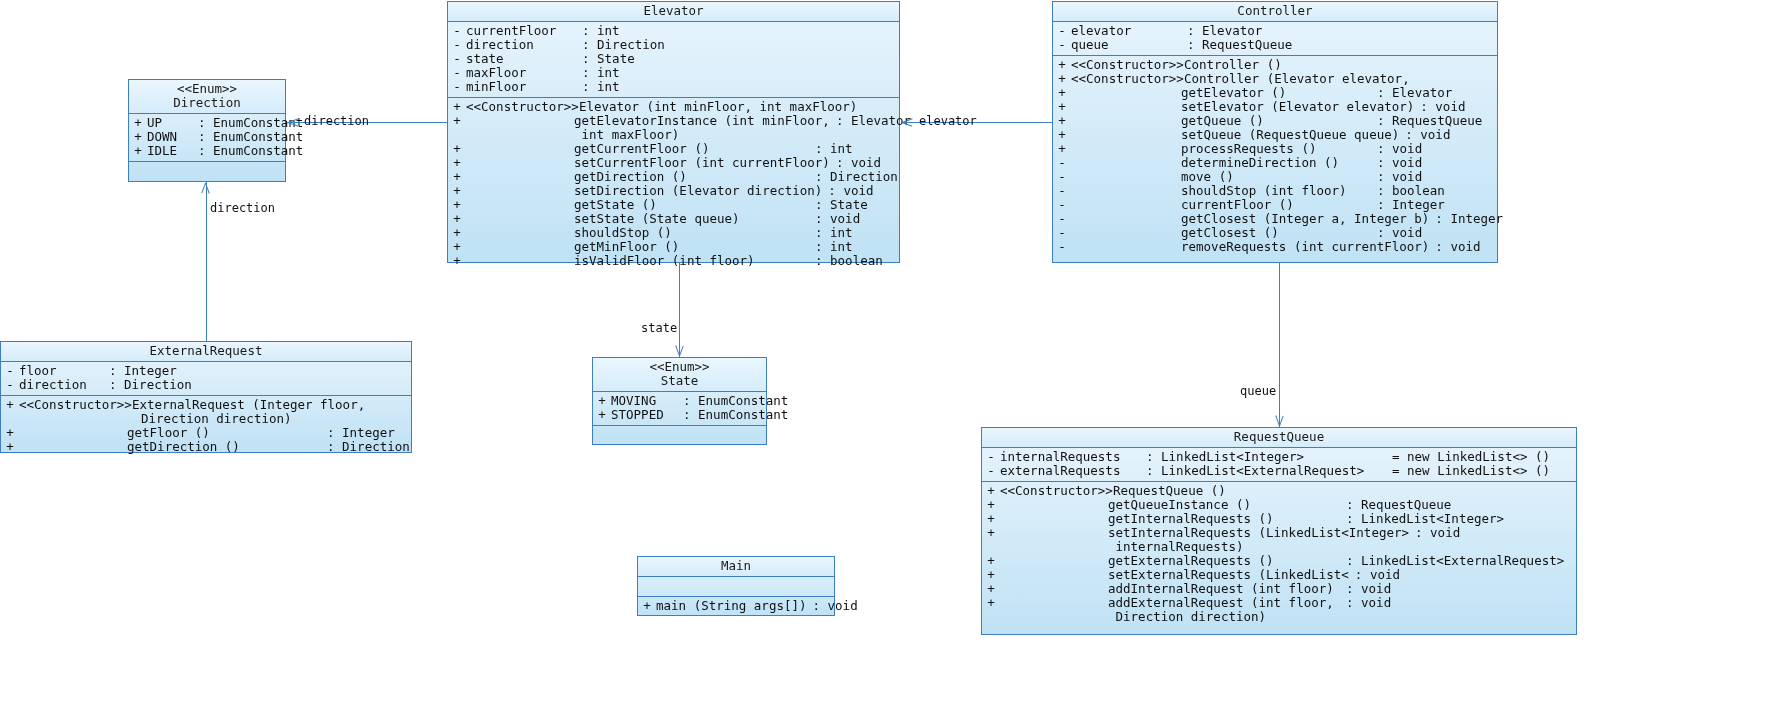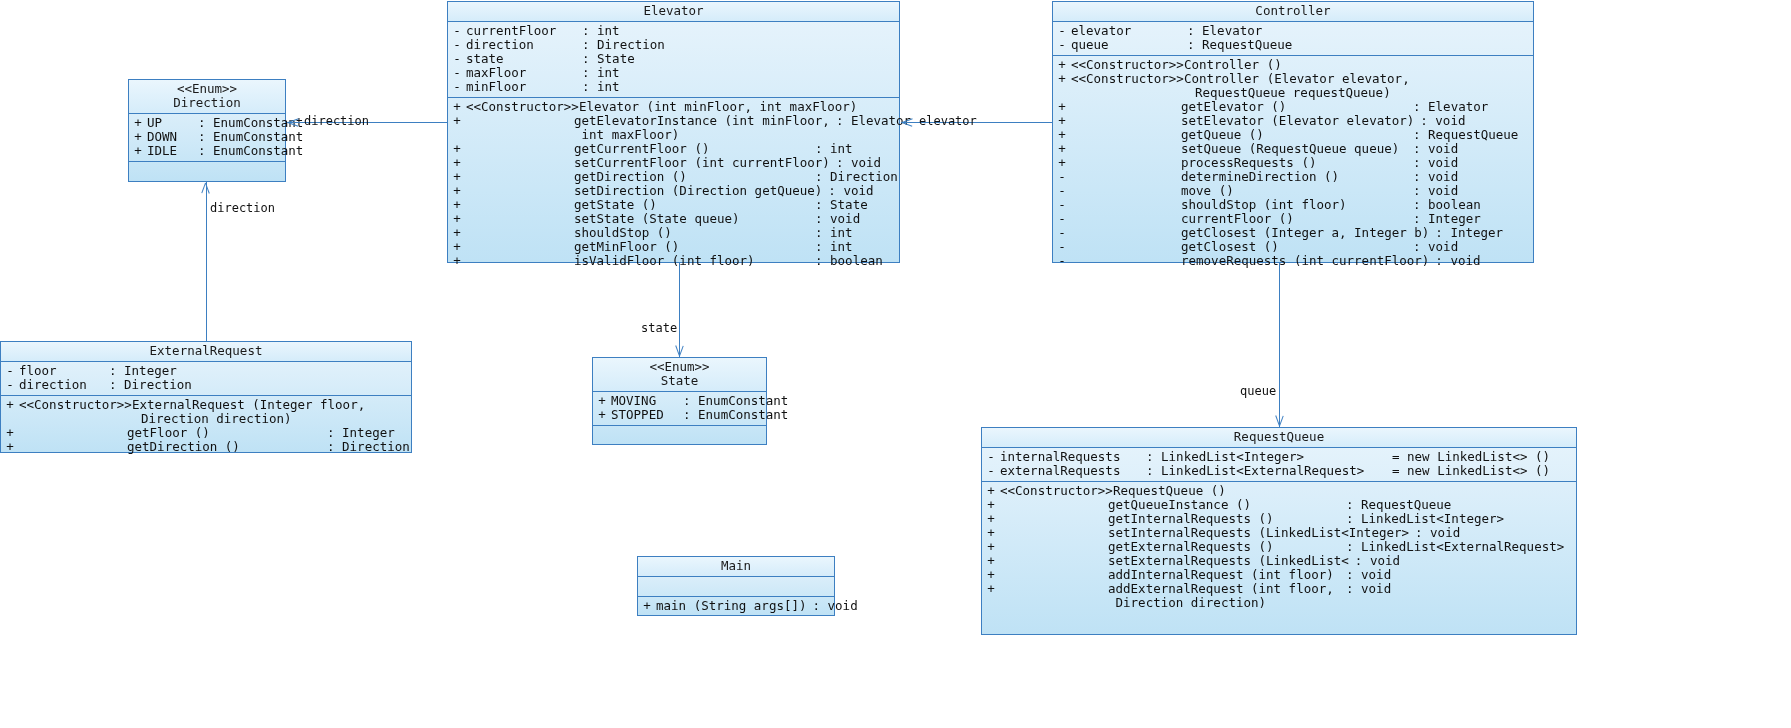--- a/index.html
+++ b/index.html
@@ -109,39 +109,38 @@
     <div class="row"><span class="vis">-</span><span class="nm" style="flex:0 0 110px">maxFloor</span><span class="ty">: int</span></div>
     <div class="row"><span class="vis">-</span><span class="nm" style="flex:0 0 110px">minFloor</span><span class="ty">: int</span></div>
   </div>
   <div class="uml-compartment">
     <div class="row"><span class="vis">+</span><span class="stereo" style="flex:0 0 108px">&lt;&lt;Constructor&gt;&gt;</span><span class="nm">Elevator (int minFloor, int maxFloor)</span><span class="ty" style="flex:0 0 84px"></span></div>
     <div class="row"><span class="vis">+</span><span class="stereo" style="flex:0 0 108px"></span><span class="nm">getElevatorInstance (int minFloor,</span><span class="ty" style="flex:0 0 84px">: Elevator</span></div>
     <div class="row"><span class="vis"></span><span class="stereo" style="flex:0 0 108px"></span><span class="nm"> int maxFloor)</span><span class="ty" style="flex:0 0 84px"></span></div>
     <div class="row"><span class="vis">+</span><span class="stereo" style="flex:0 0 108px"></span><span class="nm">getCurrentFloor ()</span><span class="ty" style="flex:0 0 84px">: int</span></div>
     <div class="row"><span class="vis">+</span><span class="stereo" style="flex:0 0 108px"></span><span class="nm">setCurrentFloor (int currentFloor)</span><span class="ty" style="flex:0 0 84px">: void</span></div>
     <div class="row"><span class="vis">+</span><span class="stereo" style="flex:0 0 108px"></span><span class="nm">getDirection ()</span><span class="ty" style="flex:0 0 84px">: Direction</span></div>
-    <div class="row"><span class="vis">+</span><span class="stereo" style="flex:0 0 108px"></span><span class="nm">setDirection (Direction getQueue)</span><span class="ty" style="flex:0 0 84px">: void</span></div>
+    <div class="row"><span class="vis">+</span><span class="stereo" style="flex:0 0 108px"></span><span class="nm">setDirection (Elevator direction)</span><span class="ty" style="flex:0 0 84px">: void</span></div>
     <div class="row"><span class="vis">+</span><span class="stereo" style="flex:0 0 108px"></span><span class="nm">getState ()</span><span class="ty" style="flex:0 0 84px">: State</span></div>
     <div class="row"><span class="vis">+</span><span class="stereo" style="flex:0 0 108px"></span><span class="nm">setState (State queue)</span><span class="ty" style="flex:0 0 84px">: void</span></div>
     <div class="row"><span class="vis">+</span><span class="stereo" style="flex:0 0 108px"></span><span class="nm">shouldStop ()</span><span class="ty" style="flex:0 0 84px">: int</span></div>
     <div class="row"><span class="vis">+</span><span class="stereo" style="flex:0 0 108px"></span><span class="nm">getMinFloor ()</span><span class="ty" style="flex:0 0 84px">: int</span></div>
     <div class="row"><span class="vis">+</span><span class="stereo" style="flex:0 0 108px"></span><span class="nm">isValidFloor (int floor)</span><span class="ty" style="flex:0 0 84px">: boolean</span></div>
   </div>
 </div>
 
-<div class="uml-box" style="left:1052px; top:1px; width:482px; height:262px;">
+<div class="uml-box" style="left:1052px; top:1px; width:446px; height:262px;">
   <div class="uml-title">Controller</div>
   <div class="uml-compartment">
     <div class="row"><span class="vis">-</span><span class="nm" style="flex:0 0 110px">elevator</span><span class="ty">: Elevator</span></div>
     <div class="row"><span class="vis">-</span><span class="nm" style="flex:0 0 110px">queue</span><span class="ty">: RequestQueue</span></div>
   </div>
   <div class="uml-compartment">
     <div class="row"><span class="vis">+</span><span class="stereo" style="flex:0 0 110px">&lt;&lt;Constructor&gt;&gt;</span><span class="nm">Controller ()</span><span class="ty" style="flex:0 0 120px"></span></div>
     <div class="row"><span class="vis">+</span><span class="stereo" style="flex:0 0 110px">&lt;&lt;Constructor&gt;&gt;</span><span class="nm">Controller (Elevator elevator,</span><span class="ty" style="flex:0 0 120px"></span></div>
-    <div class="row"><span class="vis"></span><span class="stereo" style="flex:0 0 110px"></span><span class="nm" style="padding-left:14px">RequestQueue requestQueue)</span><span class="ty" style="flex:0 0 120px"></span></div>
     <div class="row"><span class="vis">+</span><span class="stereo" style="flex:0 0 110px"></span><span class="nm">getElevator ()</span><span class="ty" style="flex:0 0 120px">: Elevator</span></div>
     <div class="row"><span class="vis">+</span><span class="stereo" style="flex:0 0 110px"></span><span class="nm">setElevator (Elevator elevator)</span><span class="ty" style="flex:0 0 120px">: void</span></div>
     <div class="row"><span class="vis">+</span><span class="stereo" style="flex:0 0 110px"></span><span class="nm">getQueue ()</span><span class="ty" style="flex:0 0 120px">: RequestQueue</span></div>
     <div class="row"><span class="vis">+</span><span class="stereo" style="flex:0 0 110px"></span><span class="nm">setQueue (RequestQueue queue)</span><span class="ty" style="flex:0 0 120px">: void</span></div>
     <div class="row"><span class="vis">+</span><span class="stereo" style="flex:0 0 110px"></span><span class="nm">processRequests ()</span><span class="ty" style="flex:0 0 120px">: void</span></div>
     <div class="row"><span class="vis">-</span><span class="stereo" style="flex:0 0 110px"></span><span class="nm">determineDirection ()</span><span class="ty" style="flex:0 0 120px">: void</span></div>
     <div class="row"><span class="vis">-</span><span class="stereo" style="flex:0 0 110px"></span><span class="nm">move ()</span><span class="ty" style="flex:0 0 120px">: void</span></div>
     <div class="row"><span class="vis">-</span><span class="stereo" style="flex:0 0 110px"></span><span class="nm">shouldStop (int floor)</span><span class="ty" style="flex:0 0 120px">: boolean</span></div>
     <div class="row"><span class="vis">-</span><span class="stereo" style="flex:0 0 110px"></span><span class="nm">currentFloor ()</span><span class="ty" style="flex:0 0 120px">: Integer</span></div>
     <div class="row"><span class="vis">-</span><span class="stereo" style="flex:0 0 110px"></span><span class="nm">getClosest (Integer a, Integer b)</span><span class="ty" style="flex:0 0 120px">: Integer</span></div>
@@ -187,20 +186,21 @@
   <div class="uml-title">RequestQueue</div>
   <div class="uml-compartment">
     <div class="row"><span class="vis">-</span><span class="nm" style="flex:0 0 140px">internalRequests</span><span class="ty" style="flex:0 0 240px">: LinkedList&lt;Integer&gt;</span><span class="init">= new LinkedList&lt;&gt; ()</span></div>
     <div class="row"><span class="vis">-</span><span class="nm" style="flex:0 0 140px">externalRequests</span><span class="ty" style="flex:0 0 240px">: LinkedList&lt;ExternalRequest&gt;</span><span class="init">= new LinkedList&lt;&gt; ()</span></div>
   </div>
   <div class="uml-compartment">
     <div class="row"><span class="vis">+</span><span class="stereo" style="flex:0 0 108px">&lt;&lt;Constructor&gt;&gt;</span><span class="nm">RequestQueue ()</span><span class="ty" style="flex:0 0 230px"></span></div>
     <div class="row"><span class="vis">+</span><span class="stereo" style="flex:0 0 108px"></span><span class="nm">getQueueInstance ()</span><span class="ty" style="flex:0 0 230px">: RequestQueue</span></div>
     <div class="row"><span class="vis">+</span><span class="stereo" style="flex:0 0 108px"></span><span class="nm">getInternalRequests ()</span><span class="ty" style="flex:0 0 230px">: LinkedList&lt;Integer&gt;</span></div>
     <div class="row"><span class="vis">+</span><span class="stereo" style="flex:0 0 108px"></span><span class="nm">setInternalRequests (LinkedList&lt;Integer&gt;</span><span class="ty" style="flex:0 0 230px">: void</span></div>
+    <div class="row"><span class="vis"></span><span class="stereo" style="flex:0 0 108px"></span><span class="nm"> internalRequests)</span><span class="ty" style="flex:0 0 230px"></span></div>
     <div class="row"><span class="vis">+</span><span class="stereo" style="flex:0 0 108px"></span><span class="nm">getExternalRequests ()</span><span class="ty" style="flex:0 0 230px">: LinkedList&lt;ExternalRequest&gt;</span></div>
     <div class="row"><span class="vis">+</span><span class="stereo" style="flex:0 0 108px"></span><span class="nm">setExternalRequests (LinkedList&lt;</span><span class="ty" style="flex:0 0 230px">: void</span></div>
     <div class="row"><span class="vis">+</span><span class="stereo" style="flex:0 0 108px"></span><span class="nm">addInternalRequest (int floor)</span><span class="ty" style="flex:0 0 230px">: void</span></div>
     <div class="row"><span class="vis">+</span><span class="stereo" style="flex:0 0 108px"></span><span class="nm">addExternalRequest (int floor,</span><span class="ty" style="flex:0 0 230px">: void</span></div>
     <div class="row"><span class="vis"></span><span class="stereo" style="flex:0 0 108px"></span><span class="nm"> Direction direction)</span><span class="ty" style="flex:0 0 230px"></span></div>
   </div>
 </div>
 
 <div class="uml-box" style="left:637px; top:556px; width:198px; height:60px;">
   <div class="uml-title">Main</div>

